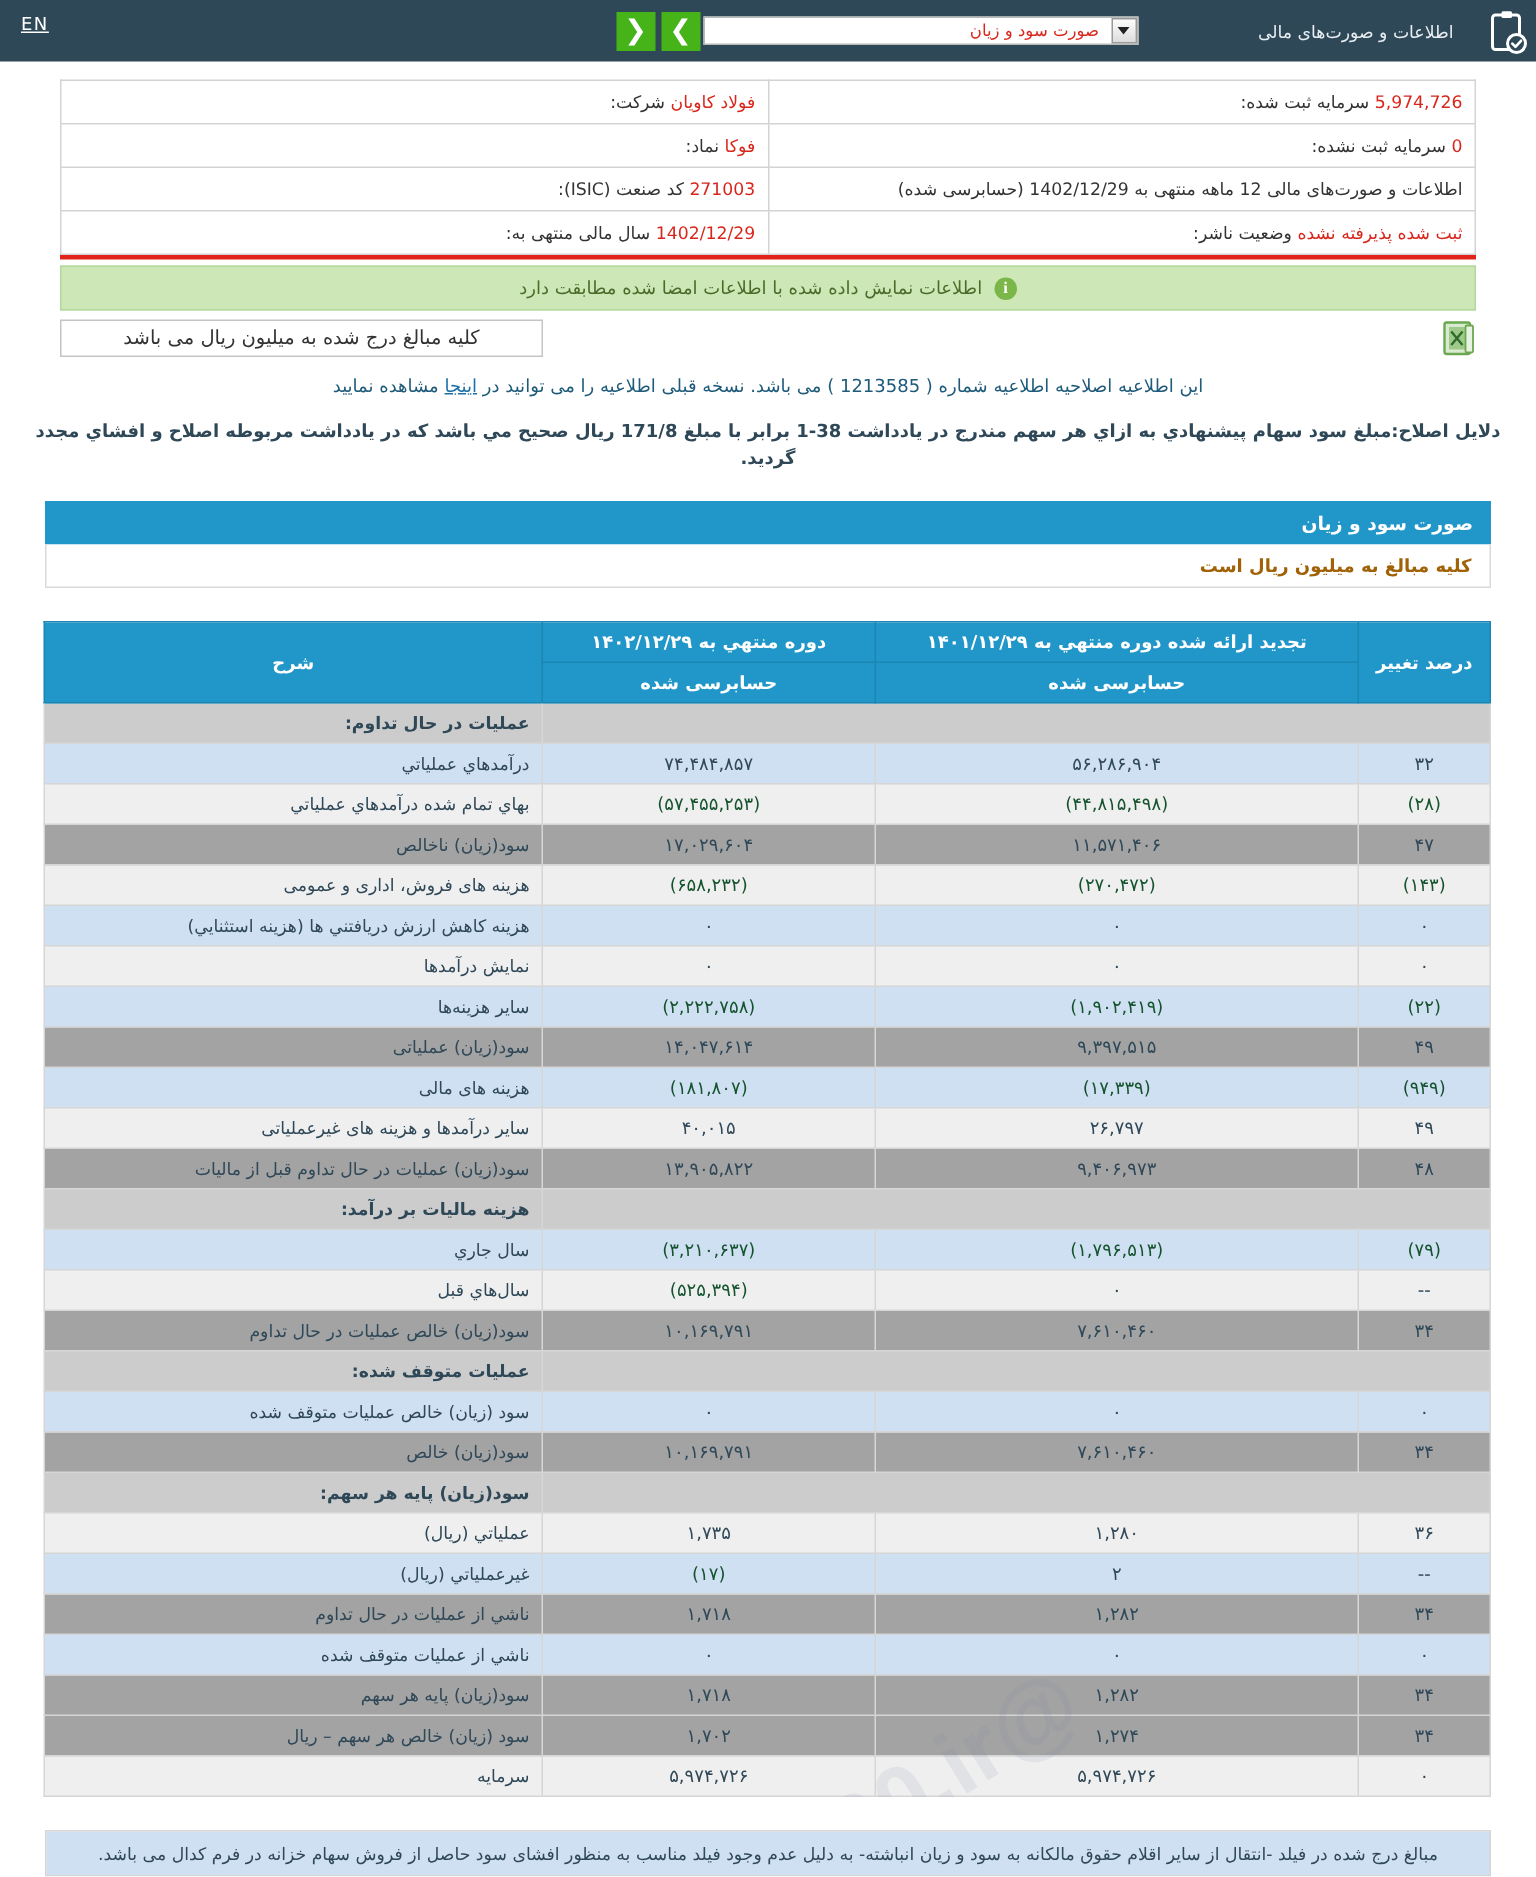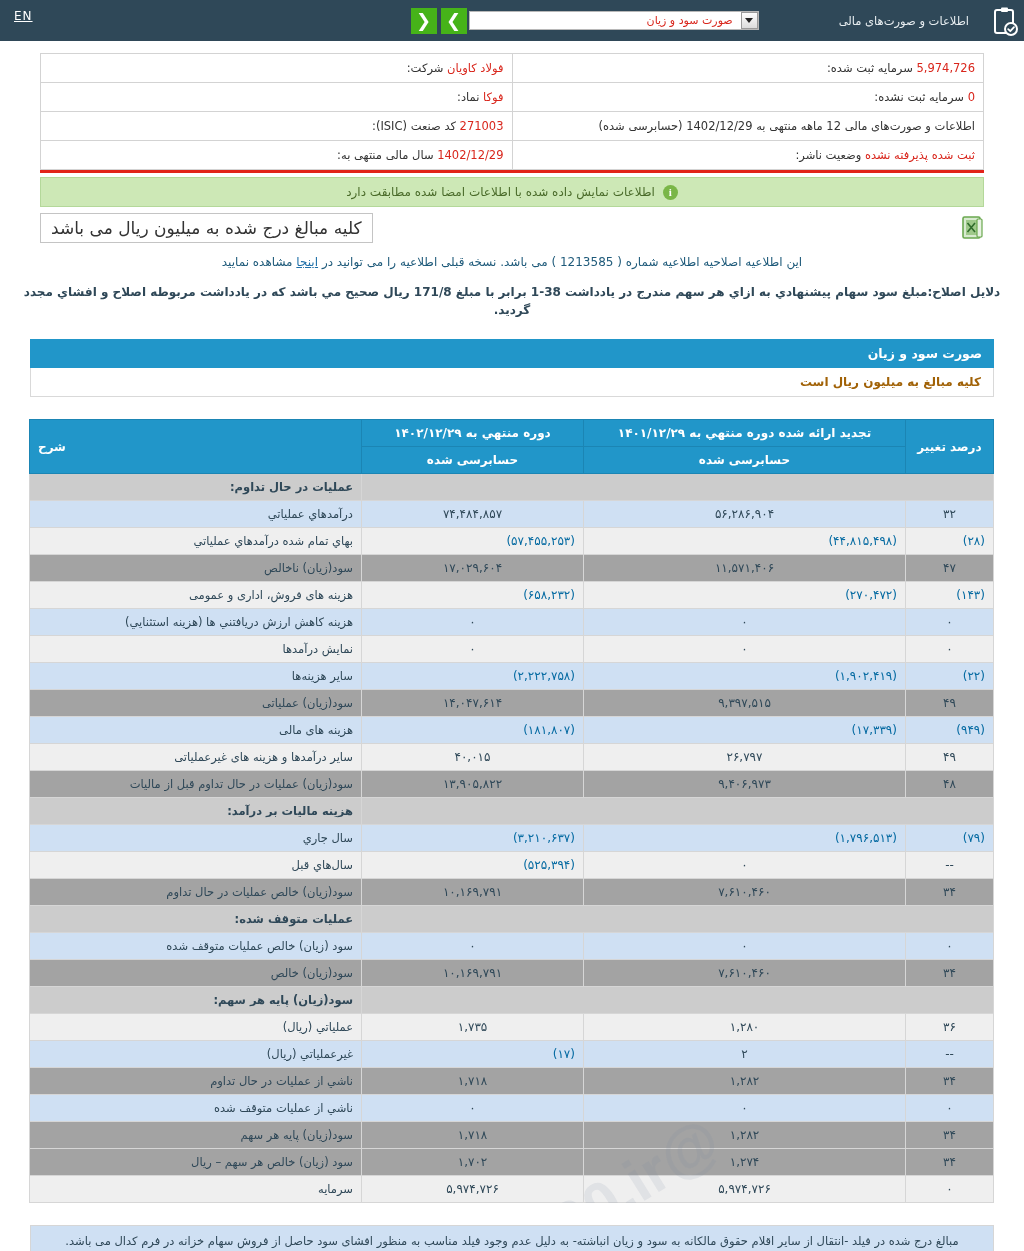--- a/index.html
+++ b/index.html
@@ -175,21 +175,21 @@
   .amount-row {
     margin: 6px 40px 0 40px;
     display: flex;
     align-items: center;
     justify-content: space-between;
     direction: rtl;
   }
   .amount-box {
     border: 1px solid #c4c4c4;
     background: #ffffff;
-    font-size: 17px;
+    font-size: 13px;
     color: #333;
     padding: 4px 10px;
     min-width: 300px;
     text-align: center;
   }
   .excel-icon {
     width: 22px;
     height: 24px;
     position: relative;
     cursor: pointer;
@@ -254,37 +254,37 @@
   table.fin th {
     background: #2196c9;
     color: #ffffff;
     font-weight: bold;
     font-size: 12px;
     border: 1px solid #1b85b4;
     padding: 6px 8px;
     text-align: center;
     vertical-align: middle;
   }
-  table.fin th.desc-h { text-align: left; }
+  table.fin th.desc-h { text-align: center; }
   table.fin td {
     border: 1px solid #d6d6d6;
     padding: 5px 8px;
     height: 16px;
     vertical-align: middle;
   }
   td.desc {
     text-align: right;
     color: #2f4858;
   }
   td.num {
     text-align: center;
     color: #2f4858;
     font-size: 12px;
   }
-  td.num.neg { color: #0369a1; text-align: right; }
+  td.num.neg { color: #14532d; }
 
   tr.sect td {
     background: #cccccc !important;
     color: #2f4858;
     font-weight: bold;
   }
   tr.blue td   { background: #cfe0f3; }
   tr.gray td   { background: #efefef; }
   tr.amber td  { background: #a3a3a3; }
 

